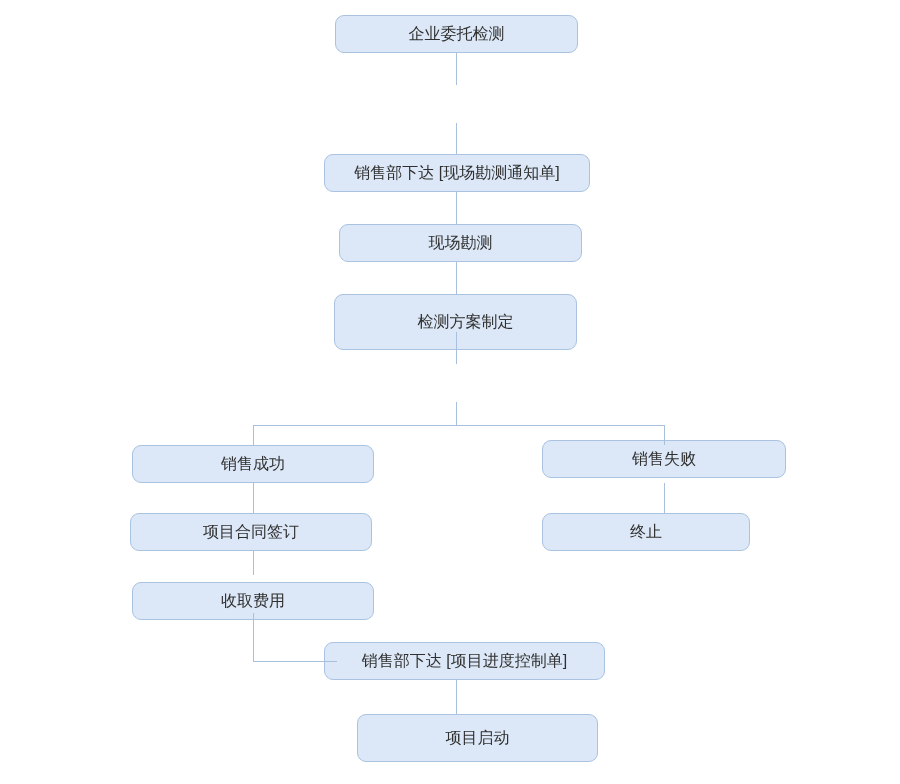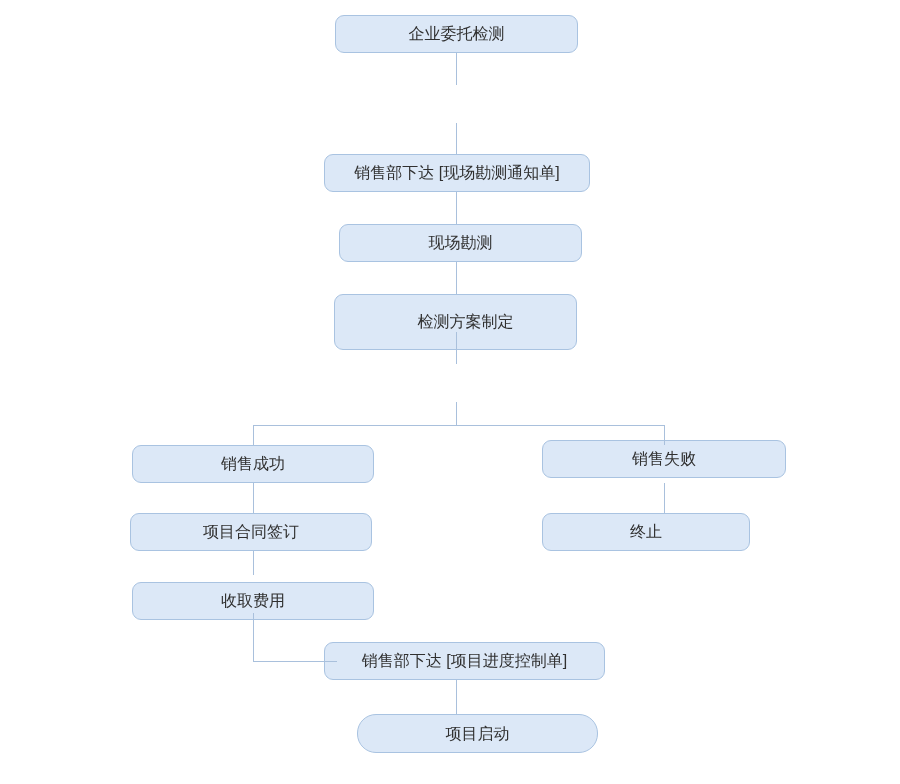--- a/index.html
+++ b/index.html
@@ -76,21 +76,21 @@
   </div>
 
   <div class="node" style="left: 132px; top: 575px; width: 242px; height: 38px; margin-top: 7px;">
     <span class="label">收取费用</span>
   </div>
 
   <div class="node" style="left: 324px; top: 642px; width: 281px; height: 38px;">
     <span class="label">销售部下达 [项目进度控制单]</span>
   </div>
 
-  <div class="node" style="left: 357px; top: 714px; width: 241px; height: 39px; border-radius: 19px;">
+  <div class="node" style="left: 357px; top: 714px; width: 241px; height: 48px;">
     <span class="label">项目启动</span>
   </div>
 
   <div>
       <div class="connector" style="left: 456px; top: 53px; width: 1px; height: 32px;"></div>
       <div class="connector" style="left: 456px; top: 123px; width: 1px; height: 31px;"></div>
       <div class="connector" style="left: 456px; top: 192px; width: 1px; height: 32px;"></div>
       <div class="connector" style="left: 456px; top: 262px; width: 1px; height: 32px;"></div>
       <div class="connector" style="left: 456px; top: 332px; width: 1px; height: 32px;"></div>
       <div class="connector" style="left: 456px; top: 402px; width: 1px; height: 24px;"></div>

